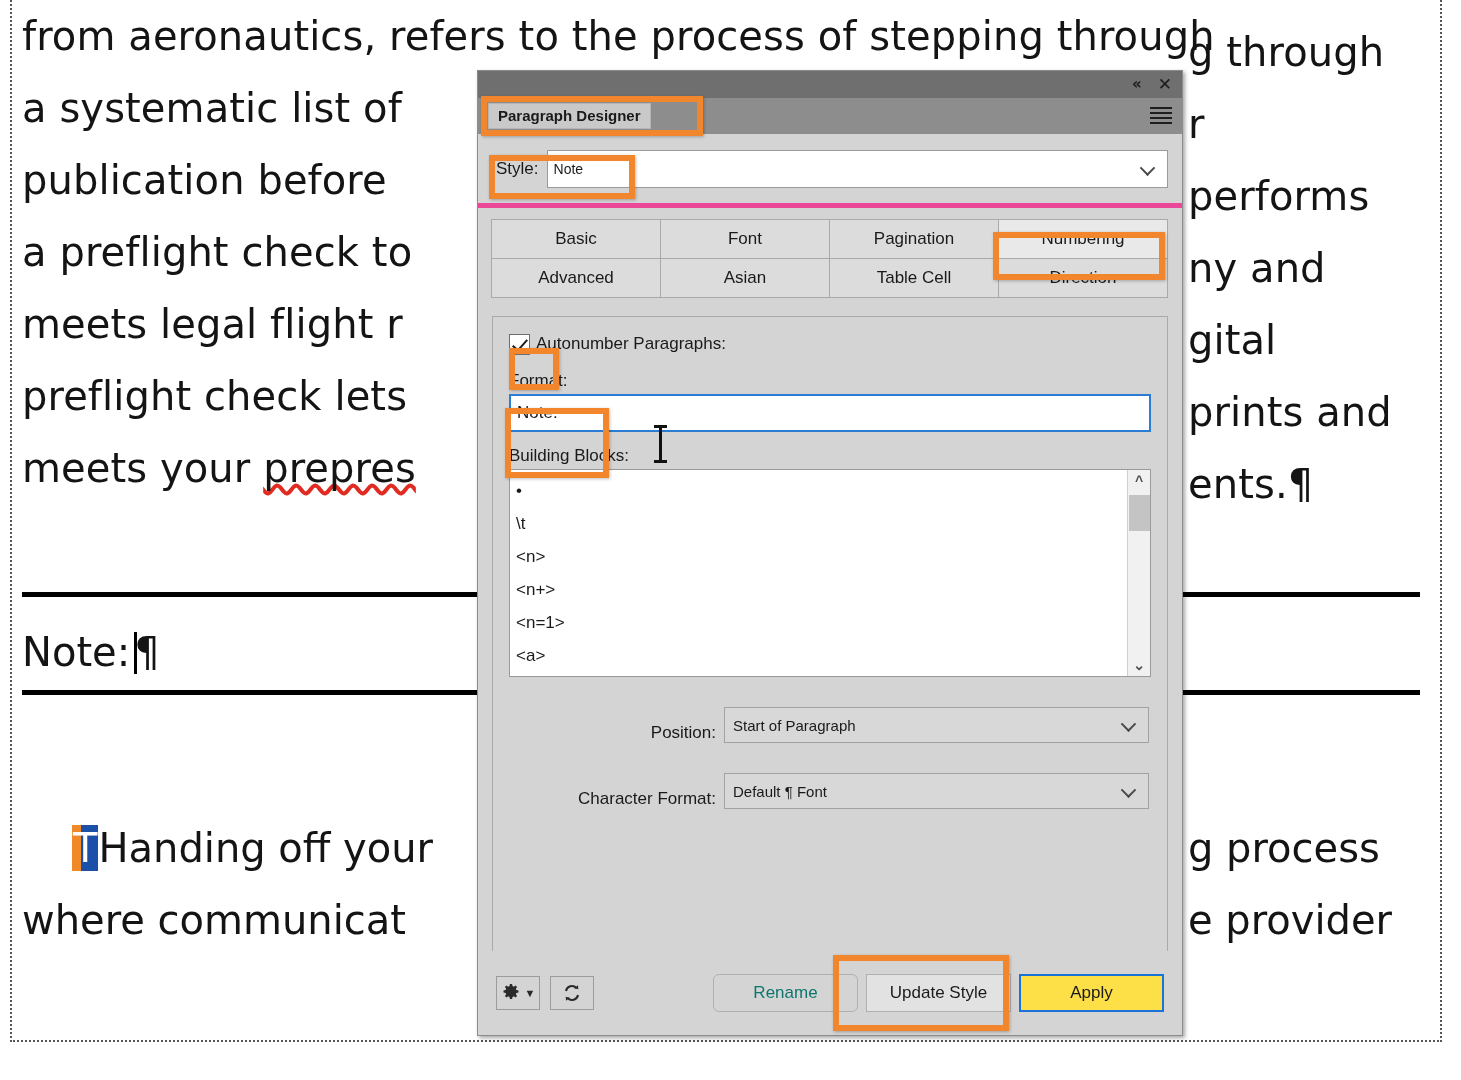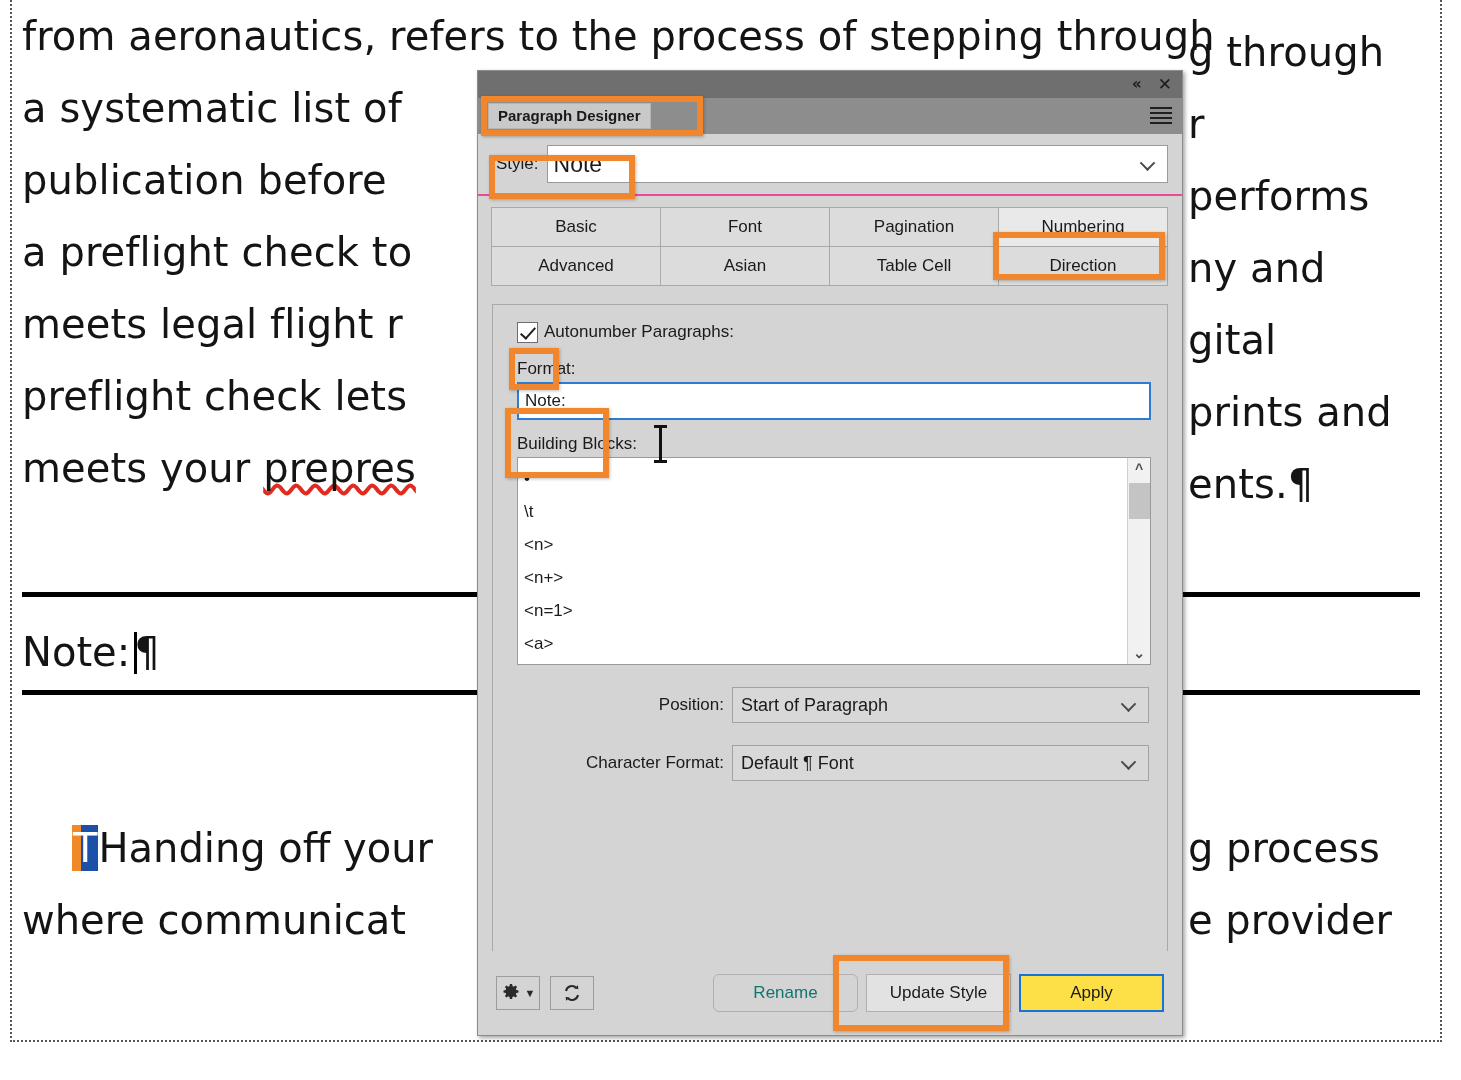--- a/index.html
+++ b/index.html
@@ -114,34 +114,34 @@
 
   
   .hl-ring {
     position: absolute;
     border: 6px solid #f1862c;
     pointer-events: none;
     box-shadow: 1px 1px 3px rgba(0,0,0,.25);
   }
 
   .style-row {
-    height: 62px;
+    height: 74px;
     background:#d4d4d4;
     display:flex; align-items:center;
     padding: 0 14px 0 18px;
-    border-bottom: 2px solid #ec4899;
+    border-bottom: 5px solid #ec4899;
   }
   .style-label { font-size: 17px; color:#1a1a1a; margin-right: 8px; }
   .style-combo {
     flex:1; height: 38px; background:#fff;
     border: 1px solid #9a9a9a;
     display:flex; align-items:center;
     padding-left: 6px; position:relative;
   }
-  .style-value { font-size: 23px; color:#1a1a1a; }
+  .style-value { font-size: 14px; color:#1a1a1a; }
   .chev {
     position:absolute; right:12px; top:50%; transform: translateY(-60%);
     width:14px; height:14px;
   }
   .chev:before {
     content:""; position:absolute; left:1px; top:2px;
     width:9px; height:9px;
     border-right: 2px solid #4a4a4a; border-bottom: 2px solid #4a4a4a;
     transform: rotate(45deg);
   }
@@ -156,21 +156,21 @@
     display:flex; align-items:center; justify-content:center;
     font-size: 17px; color:#1a1a1a; cursor:pointer;
   }
   .tabbtn.sel { background:#e9e9e9; }
 
   .content-box {
     margin: 10px 14px 0 14px;
     background: #d4d4d4;
     border: 1px solid #a9a9a9;
     height: 675px;
-    padding: 14px 16px 0 24px;
+    padding: 14px 16px 0 16px;
     position: relative;
   }
 
   .check-row { display:flex; align-items:center; height: 26px; }
   .cbox {
     width: 21px; height: 21px; background:#fff;
     border: 1px solid #6d6d6d; position:relative; margin-right: 6px;
     flex: 0 0 auto;
   }
   .cbox.on:after {
@@ -211,30 +211,30 @@
     display:flex; flex-direction:column; justify-content:space-between;
     position: relative;
   }
   .vs-btn { height: 22px; display:flex; align-items:center; justify-content:center;
             color:#4e4e4e; font-size: 14px; font-weight:bold; }
   .vs-thumb {
     position:absolute; left:1px; top:25px;
     width: 21px; height: 36px; background:#c4c4c4;
   }
 
-  .combo-row { display:flex; align-items:center; margin-top: 22px; }
+  .combo-row { display:flex; align-items:flex-end; margin-top: 30px; }
   .combo-label {
     width: 215px; text-align:right; padding-right: 8px;
     font-size: 17px; color:#1a1a1a;
   }
   .combo-box {
     flex:1; height: 36px;
     background:#d8d8d8; border:1px solid #a2a2a2;
     display:flex; align-items:center; padding-left: 8px;
-    position:relative; font-size:18px; color:#1a1a1a;
+    position:relative; font-size:15px; color:#1a1a1a;
     margin-right: 2px;
   }
 
   .btn-bar {
     position:absolute; left:0; bottom:0;
     width: 100%; height: 84px;
     background:#d4d4d4;
     display:flex; align-items:center;
     padding: 0 18px;
   }

